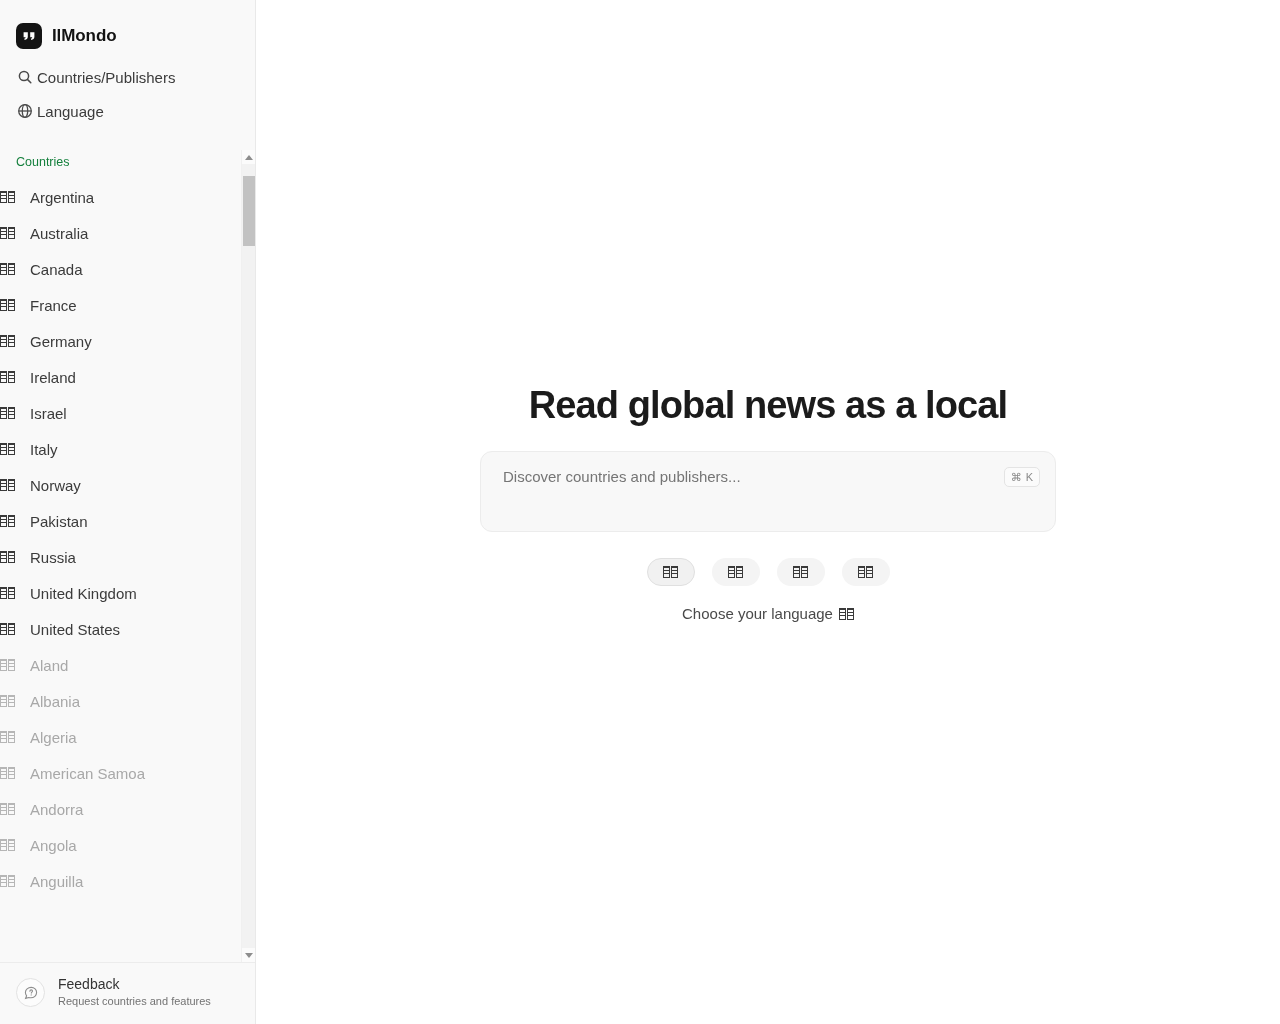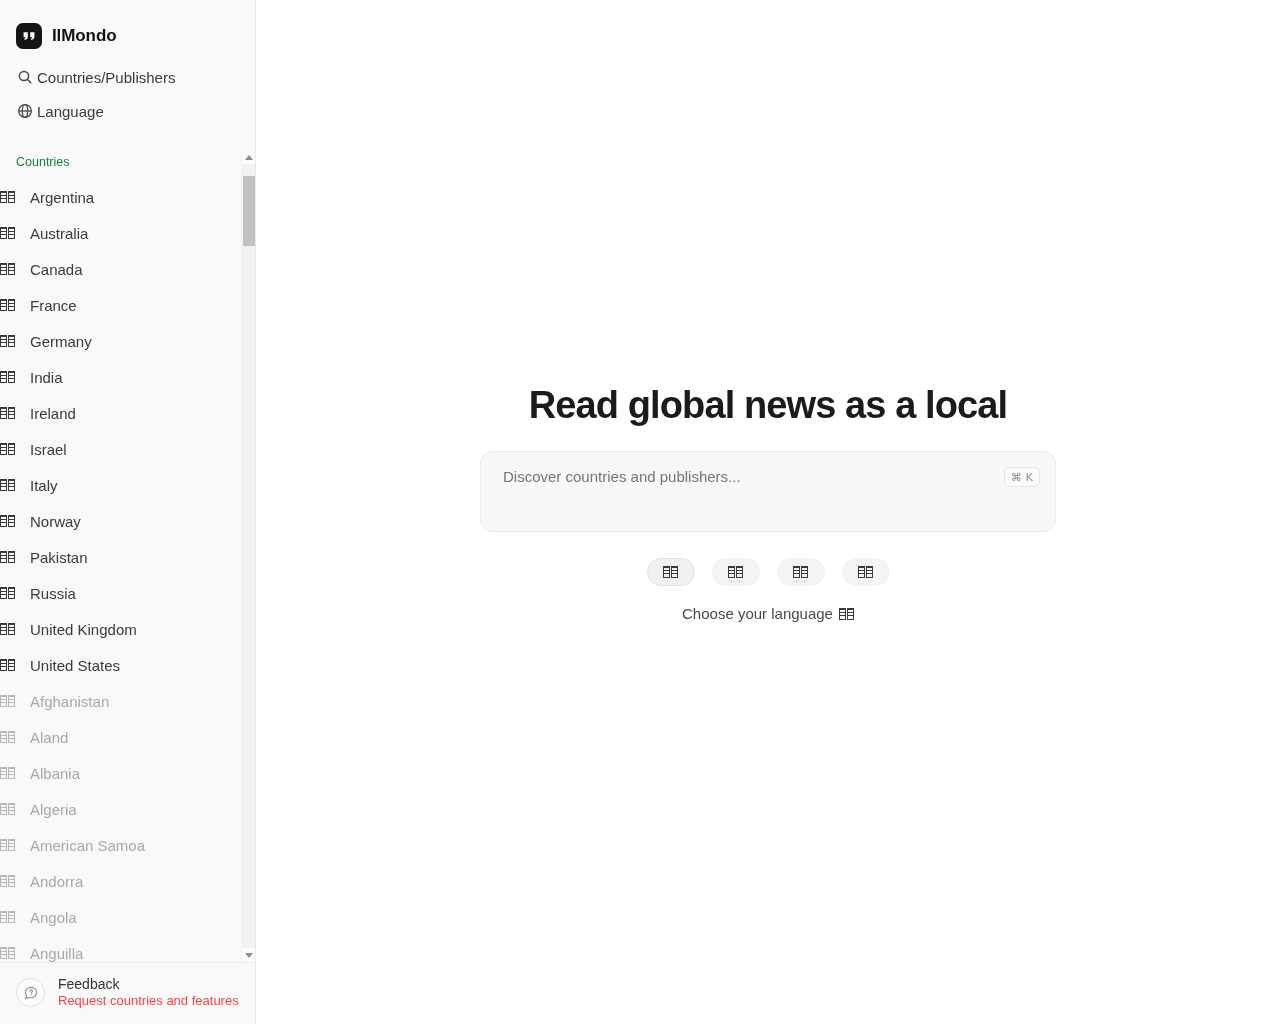--- a/index.html
+++ b/index.html
@@ -130,21 +130,21 @@
     padding: 13px 16px 15px 16px;
     cursor: pointer;
   }
   .feedback-avatar {
     width: 29px; height: 29px; border-radius: 50%;
     border: 1px solid #e2e2e2; background: #fcfcfc;
     display: flex; align-items: center; justify-content: center;
     flex: 0 0 auto;
   }
   .feedback-title { font-size: 14px; color: #333333; line-height: 17px; }
-  .feedback-sub { font-size: 13px; color: #ef4444; line-height: 16px; }
+  .feedback-sub { font-size: 11px; color: #737373; line-height: 16px; }
 
   
   .main {
     flex: 1 1 auto; position: relative; background: #ffffff;
   }
   .hero {
     position: absolute; left: 0; right: 0; top: 381px;
     display: flex; flex-direction: column; align-items: center;
   }
   .hero-title {
@@ -270,27 +270,20 @@
                 <i class="tofu"></i>
                 <i class="tofu"></i>
               </span>
               <span class="country-name">Germany</span>
             </div>
             <div class="country-item">
               <span class="flag">
                 <i class="tofu"></i>
                 <i class="tofu"></i>
               </span>
-              <span class="country-name">India</span>
-            </div>
-            <div class="country-item">
-              <span class="flag">
-                <i class="tofu"></i>
-                <i class="tofu"></i>
-              </span>
               <span class="country-name">Ireland</span>
             </div>
             <div class="country-item">
               <span class="flag">
                 <i class="tofu"></i>
                 <i class="tofu"></i>
               </span>
               <span class="country-name">Israel</span>
             </div>
             <div class="country-item">
@@ -330,27 +323,20 @@
             </div>
             <div class="country-item">
               <span class="flag">
                 <i class="tofu"></i>
                 <i class="tofu"></i>
               </span>
               <span class="country-name">United States</span>
             </div>
           </div>
         <div id="more-list">
-            <div class="country-item muted">
-              <span class="flag">
-                <i class="tofu light"></i>
-                <i class="tofu light"></i>
-              </span>
-              <span class="country-name">Afghanistan</span>
-            </div>
             <div class="country-item muted">
               <span class="flag">
                 <i class="tofu light"></i>
                 <i class="tofu light"></i>
               </span>
               <span class="country-name">Aland</span>
             </div>
             <div class="country-item muted">
               <span class="flag">
                 <i class="tofu light"></i>

